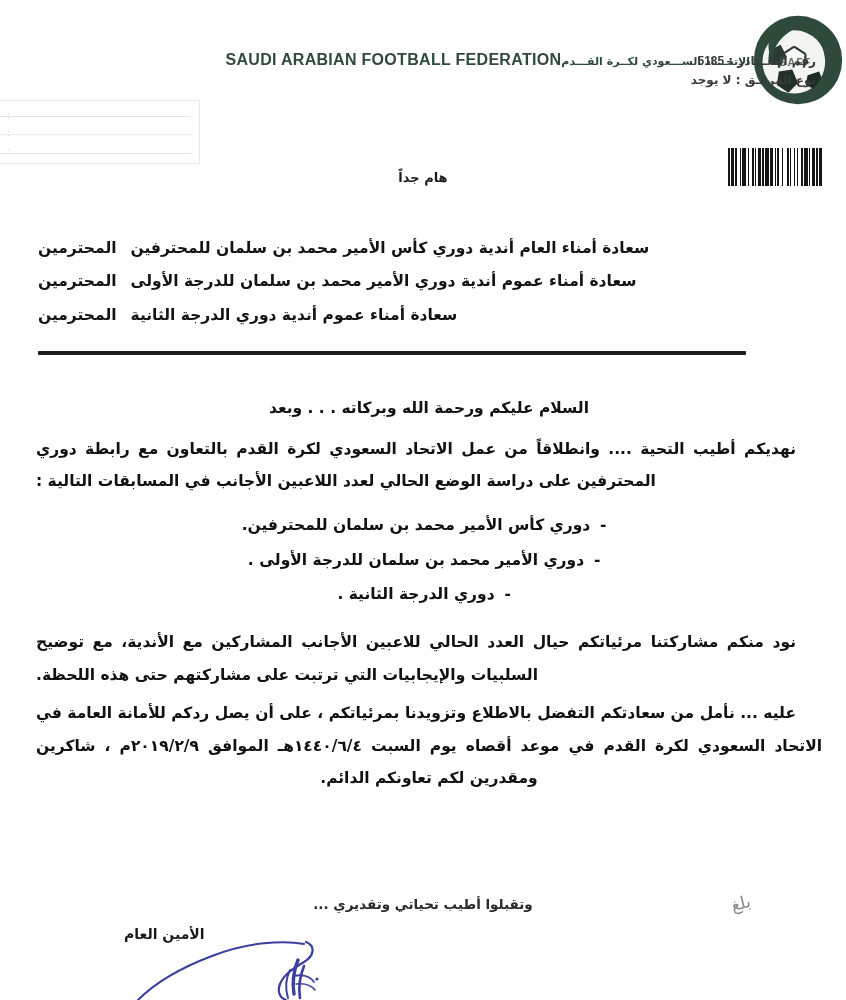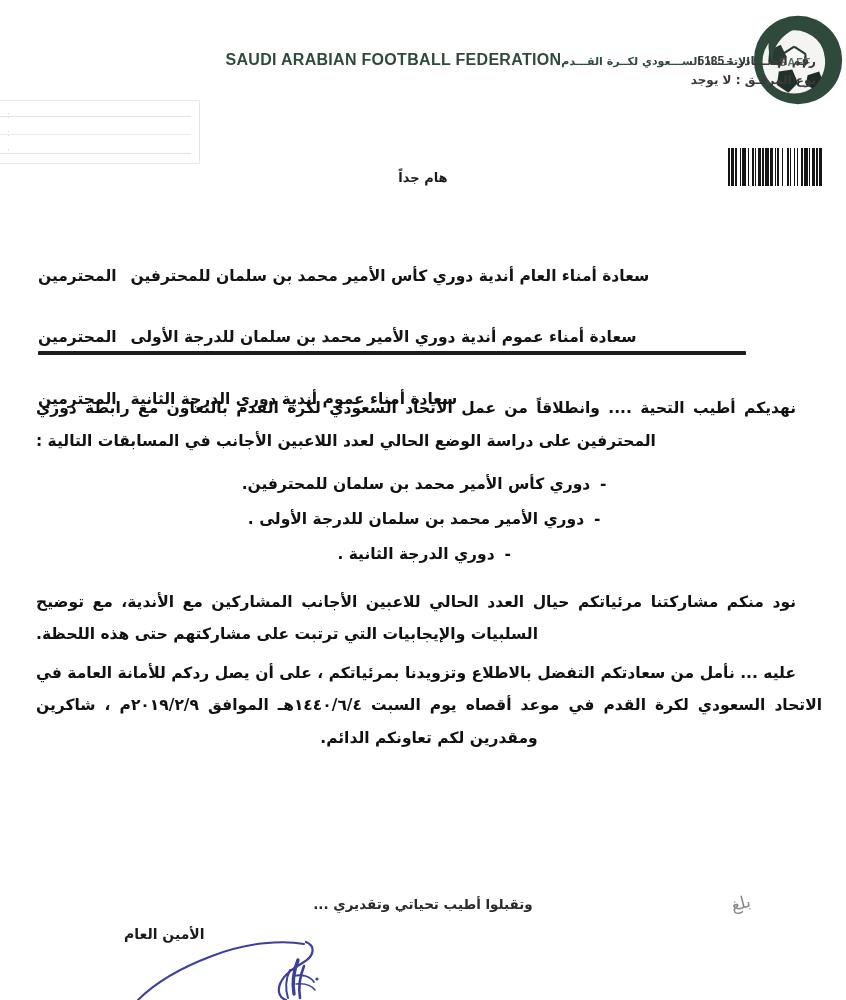--- a/index.html
+++ b/index.html
@@ -149,21 +149,21 @@
     display: flex;
     justify-content: space-between;
     align-items: baseline;
     font-size: 15.5px;
     font-weight: bold;
     color: #141414;
     line-height: 2.15;
     white-space: nowrap;
   }
   .rec-title { flex: 1 1 auto; text-align: left; padding-left: 14px; }
-  .rec-hon   { flex: 0 0 auto; text-align: right; margin-top: 28px; }
+  .rec-hon   { flex: 0 0 auto; text-align: right; }
 
   
   .divider {
     position: absolute;
     left: 38px;
     width: 708px;
     top: 351px;
     height: 4px;
     background: #1d1d1d;
     border-radius: 1px;
@@ -394,20 +394,21 @@
       </div>
       <div class="rec-line">
         <span class="rec-title">سعادة أمناء عموم أندية دوري الدرجة الثانية</span>
         <span class="rec-hon">المحترمين</span>
       </div>
     </div>
 
   <div class="divider"></div>
 
   <div class="body">
+    <p class="salutation">السلام عليكم ورحمة الله وبركاته . . . وبعد</p>
     <p class="para last-left">نهديكم أطيب التحية .... وانطلاقاً من عمل الاتحاد السعودي لكرة القدم بالتعاون مع رابطة دوري المحترفين على دراسة الوضع الحالي لعدد اللاعبين الأجانب في المسابقات التالية :</p>
     <ul class="bullets" id="bullets">
         <li><span class="dash">-</span><span>دوري كأس الأمير محمد بن سلمان للمحترفين.</span></li>
         <li><span class="dash">-</span><span>دوري الأمير محمد بن سلمان للدرجة الأولى .</span></li>
         <li><span class="dash">-</span><span>دوري الدرجة الثانية .</span></li>
       </ul>
     <p class="para last-left">نود منكم مشاركتنا مرئياتكم حيال العدد الحالي للاعبين الأجانب المشاركين مع الأندية، مع توضيح السلبيات والإيجابيات التي ترتبت على مشاركتهم حتى هذه اللحظة.</p>
     <p class="para last-center">عليه ... نأمل من سعادتكم التفضل بالاطلاع وتزويدنا بمرئياتكم ، على أن يصل ردكم للأمانة العامة في الاتحاد السعودي لكرة القدم في موعد أقصاه يوم السبت ١٤٤٠/٦/٤هـ الموافق ٢٠١٩/٢/٩م ، شاكرين ومقدرين لكم تعاونكم الدائم.</p>
   </div>
 

